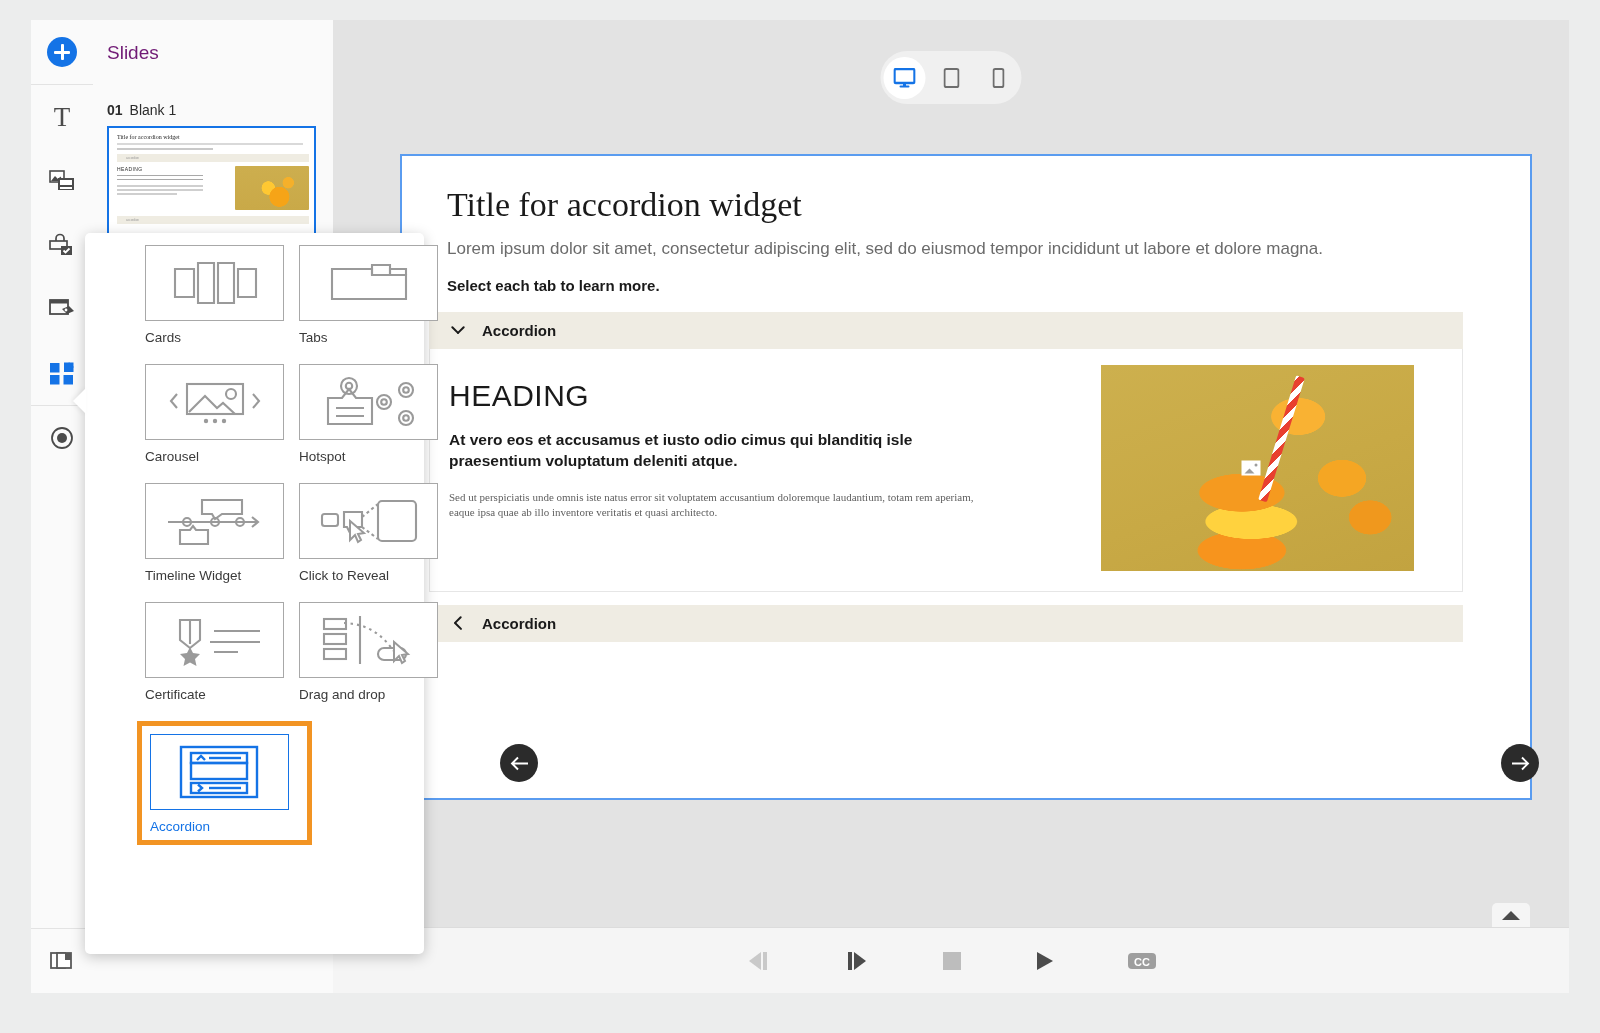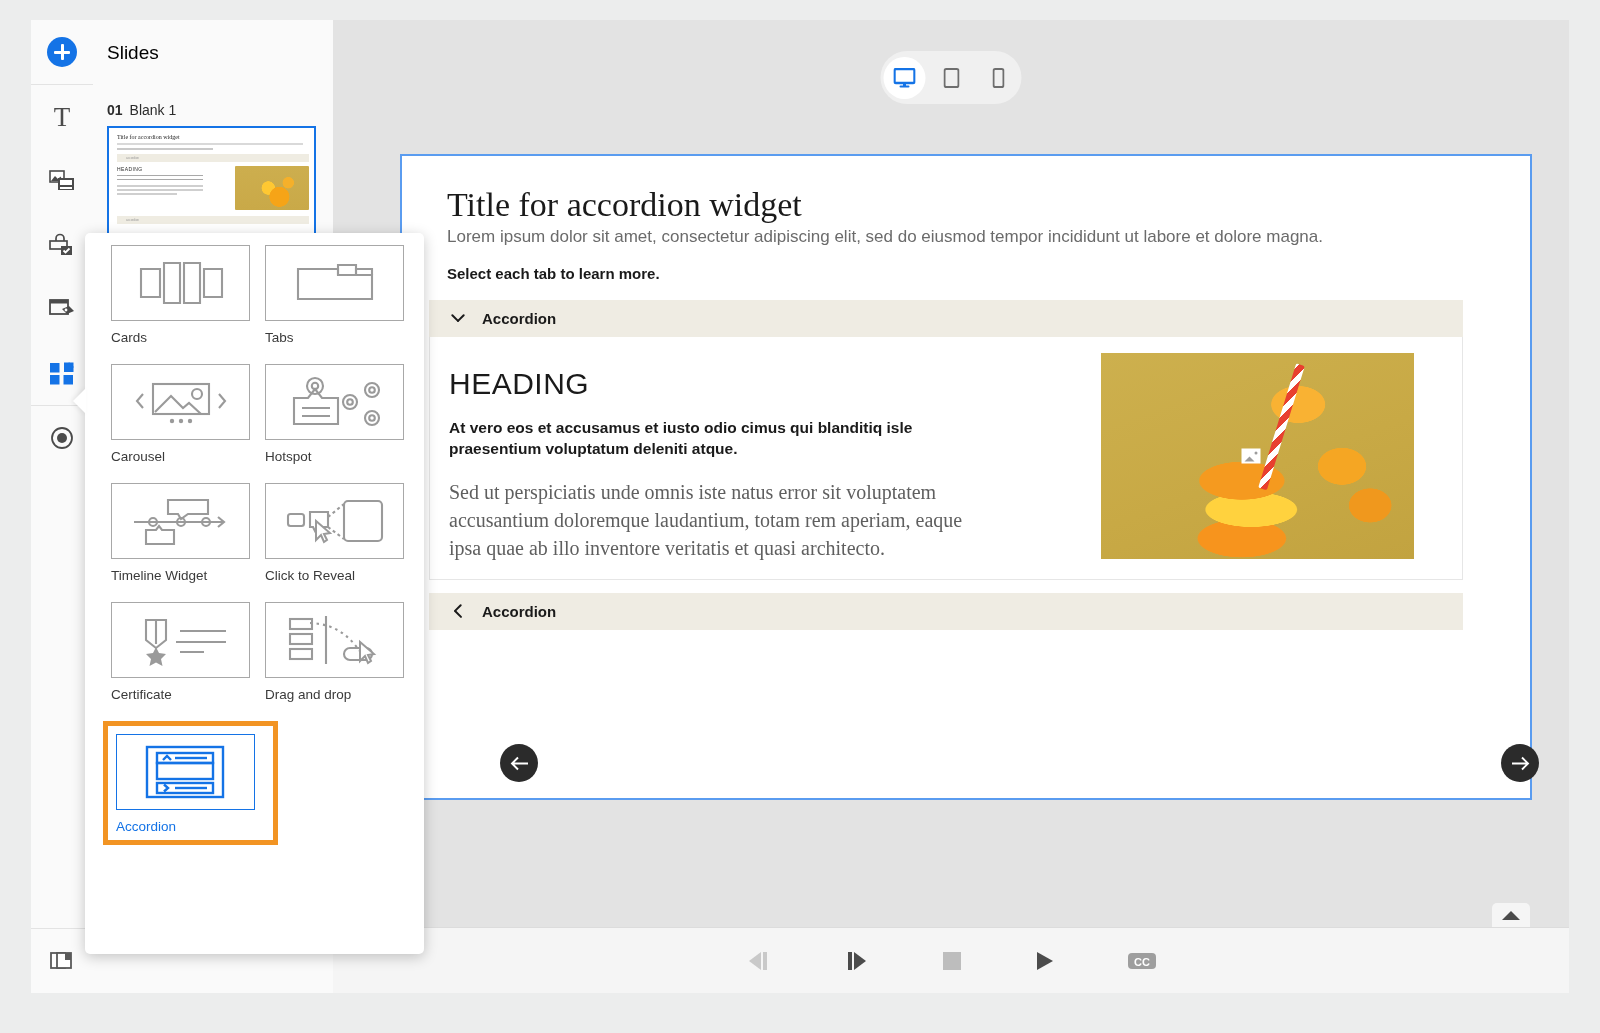--- a/index.html
+++ b/index.html
@@ -36,21 +36,21 @@
     content:"";position:absolute;width:3px;height:16px;background:#fff;border-radius:1px;
   }
   .rail-t{font-family:"Liberation Serif", serif;font-size:27px;color:#4b4b4b;line-height:1;}
 
   
   .slides-panel{
     position:absolute;left:62px;top:0;width:240px;height:973px;
     background:#fafafa;border-right:1px solid #d8d8d8;
   }
   .slides-title{
-    font-size:19px;color:#000000;padding:22px 0 0 14px;font-weight:400;
+    font-size:19px;color:#701a75;padding:22px 0 0 14px;font-weight:400;
   }
   .slide-row{padding:38px 0 0 14px;}
   .slide-label{font-size:14px;color:#2c2c2c;}
   .slide-label b{font-weight:700;margin-right:7px;}
   .thumb{
     margin-top:8px;width:209px;height:117px;border:2px solid #1473e6;background:#fff;
     position:relative;box-sizing:border-box;overflow:hidden;
   }
   .th-title{font-family:"Liberation Serif",serif;font-size:6px;color:#1c1c1c;margin:6px 0 0 8px;}
   .th-line{height:2px;background:#d9d9d9;margin:3px 0 0 8px;width:186px;}
@@ -87,21 +87,21 @@
 
   .slide-canvas{
     position:absolute;left:67px;top:134px;width:1132px;height:646px;
     background:#fff;border:2px solid #5a9cf0;box-sizing:border-box;
   }
   .slide-title{
     font-family:"Liberation Serif", serif;font-size:34px;color:#1a1a1a;
     margin:30px 0 0 45px;font-weight:400;
   }
   .slide-sub{
-    font-size:17px;color:#6b6b6b;margin:2px 0 0 45px;width:1020px;line-height:1.35;
+    font-size:17px;color:#6b6b6b;margin:14px 0 0 45px;width:1020px;line-height:1.35;
   }
   .slide-sub2{font-size:15px;color:#1a1a1a;font-weight:700;margin:16px 0 0 45px;}
 
   .acc-head{
     margin:18px 0 0 27px;width:1034px;height:37px;background:#efece3;
     display:flex;align-items:center;box-sizing:border-box;
   }
   .chev{width:15px;height:15px;margin:0 16px 0 22px;position:relative;}
   .chev i{
     position:absolute;width:10px;height:2.4px;background:#1a1a1a;border-radius:1px;top:6px;
@@ -112,21 +112,21 @@
   .chev.right i:last-child{left:2px;top:9px;transform:rotate(45deg);}
   .acc-label{font-size:15px;font-weight:700;color:#1a1a1a;}
 
   .acc-body{
     margin-left:27px;width:1034px;height:243px;background:#fff;border:1px solid #e6e6e6;
     border-top:none;box-sizing:border-box;display:flex;
   }
   .acc-left{padding:30px 0 0 19px;width:600px;}
   .acc-h{font-size:30px;color:#1a1a1a;letter-spacing:.5px;font-weight:400;}
   .acc-bold{font-size:15.5px;font-weight:700;color:#1a1a1a;margin-top:16px;line-height:1.38;width:548px;}
-  .acc-p{font-family:"Liberation Serif",serif;font-size:20px;color:#5f5f5f;margin-top:18px;line-height:1.42;width:528px;}
+  .acc-p{font-family:"Liberation Serif",serif;font-size:11px;color:#5f5f5f;margin-top:18px;line-height:1.42;width:528px;}
   .acc-img{
     width:313px;height:206px;margin:16px 0 0 52px;position:relative;
     background:
       radial-gradient(ellipse 38px 26px at 63% 25%, #f9b233 0 70%, rgba(0,0,0,0) 72%),
       radial-gradient(ellipse 34px 26px at 77% 55%, #f5a623 0 70%, rgba(0,0,0,0) 72%),
       radial-gradient(ellipse 30px 24px at 86% 74%, #f0981d 0 70%, rgba(0,0,0,0) 72%),
       radial-gradient(ellipse 54px 24px at 45% 62%, #f59a1f 0 78%, rgba(0,0,0,0) 80%),
       radial-gradient(ellipse 58px 22px at 48% 76%, #ffd23e 0 78%, rgba(0,0,0,0) 80%),
       radial-gradient(ellipse 56px 24px at 45% 90%, #f7941d 0 78%, rgba(0,0,0,0) 80%),
       linear-gradient(160deg,#cdb04e 0%,#c8a945 55%,#c2a340 100%);
@@ -177,21 +177,21 @@
     background:#fff;border-radius:5px;
     box-shadow:0 3px 14px rgba(0,0,0,.22);
     z-index:40;
   }
   .popup-notch{
     position:absolute;left:-12px;top:155px;width:0;height:0;
     border-top:13px solid transparent;border-bottom:13px solid transparent;border-right:13px solid #fff;
     filter:drop-shadow(-2px 0 2px rgba(0,0,0,.07));
   }
   .popup-h{font-size:20px;color:#2c2c2c;padding:28px 0 0 27px;font-weight:400;}
-  .grid{display:flex;flex-wrap:wrap;padding:12px 0 0 26px;width:310px;}
+  .grid{display:flex;flex-wrap:wrap;padding:12px 0 0 26px;width:310px;margin-left:34px;}
   .cell{width:146px;margin:0 8px 19px 0;}
   .cell-box{
     width:139px;height:76px;border:1px solid #a8a8a8;box-sizing:border-box;background:#fff;
     display:flex;align-items:center;justify-content:center;cursor:pointer;
   }
   .cell-cap{font-size:13.5px;color:#3a3a3a;margin-top:9px;}
   .sel-wrap{
     border:5px solid #f29423;padding:8px 0 6px 8px;width:175px;box-sizing:border-box;background:#fff;
     margin-left:-8px;
   }

